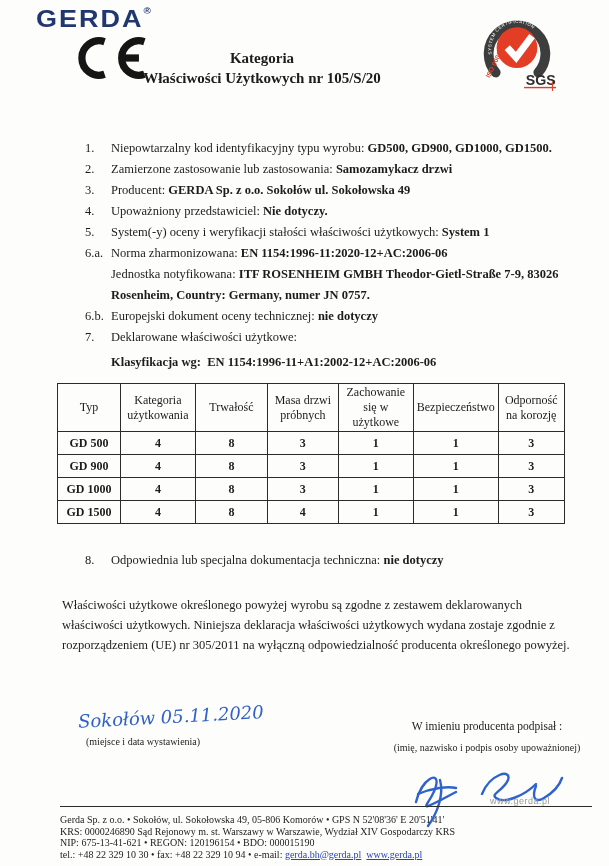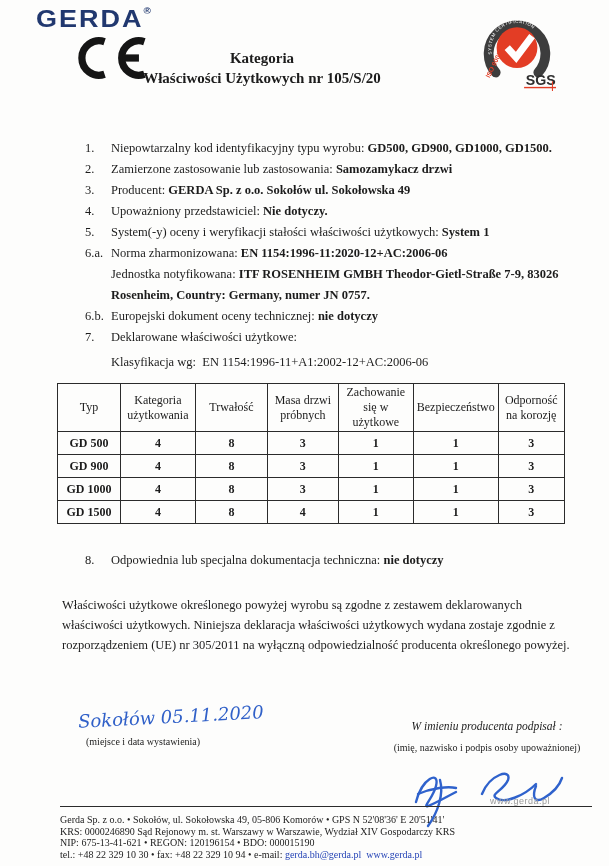--- a/index.html
+++ b/index.html
@@ -19,48 +19,48 @@
   .logo sup{font-size:10px;vertical-align:14px;letter-spacing:0;}
   .ce{position:absolute;left:72px;top:36px;}
   .titleblock{position:absolute;left:0;top:48px;width:524px;text-align:center;
     font-weight:bold;font-size:15px;line-height:20px;}
   .badge{position:absolute;left:478px;top:12px;}
   
   .list{margin:22px 20px 0 85px;font-size:12.5px;}
   .li{display:flex;line-height:21px;}
   .li .num{flex:0 0 26px;}
   .li .txt{flex:1;}
-  .klas{margin:7px 20px 0 111px;font-weight:normal;font-size:12.5px;}
+  .klas{margin:7px 20px 0 111px;font-weight:bold;font-size:12.5px;}
   
   table.perf{border-collapse:collapse;margin:13px 0 0 57px;width:508px;
     font-size:12px;table-layout:fixed;}
   table.perf th,table.perf td{border:1.4px solid #2b2b2b;text-align:center;
     padding:1px 2px;overflow:hidden;}
   table.perf th{font-weight:normal;height:38px;line-height:15px;}
   table.perf td{font-weight:bold;height:20px;}
   
   .item8{margin:26px 20px 0 85px;font-size:12.5px;}
   .para{margin:24px 20px 0 62px;width:520px;font-size:12.5px;line-height:20px;}
   
   .sig-area{position:absolute;left:0;top:698px;width:609px;height:100px;}
   .hand{position:absolute;left:78px;top:8px;color:#3060c8;
     font-family:"DejaVu Serif", serif;font-style:italic;font-size:18px;
     transform:rotate(-3deg);}
   .place-cap{position:absolute;left:86px;top:38px;font-size:10px;}
   .sig-right{position:absolute;left:372px;top:22px;width:230px;text-align:center;}
-  .sig-title{font-size:11.5px;font-style:italic;}
+  .sig-title{font-size:11.5px;}
   .sig-cap{font-size:10px;margin-top:10px;}
   .sig-svg{position:absolute;left:30px;top:44px;}
   
   .bottom{position:absolute;left:60px;right:17px;top:806px;}
   .rule{border-top:1.6px solid #2b2b2b;position:relative;}
   .weburl{position:absolute;right:42px;top:-11px;font-size:9px;color:#9a9a9a;
     font-family:"Liberation Sans", sans-serif;letter-spacing:.5px;}
   .footer{margin-top:7px;font-size:10px;line-height:11.5px;color:#222;}
-  .footer .lnk{color:#2544b6;cursor:pointer;}
+  .footer .lnk{color:#2544b6;text-decoration:underline;cursor:pointer;}
   b{font-weight:bold;}
 </style>
 </head>
 <body>
 
 <div class="page">
 
   <div class="header">
     <div class="logo"><span>GERDA</span><sup>®</sup></div>
 

